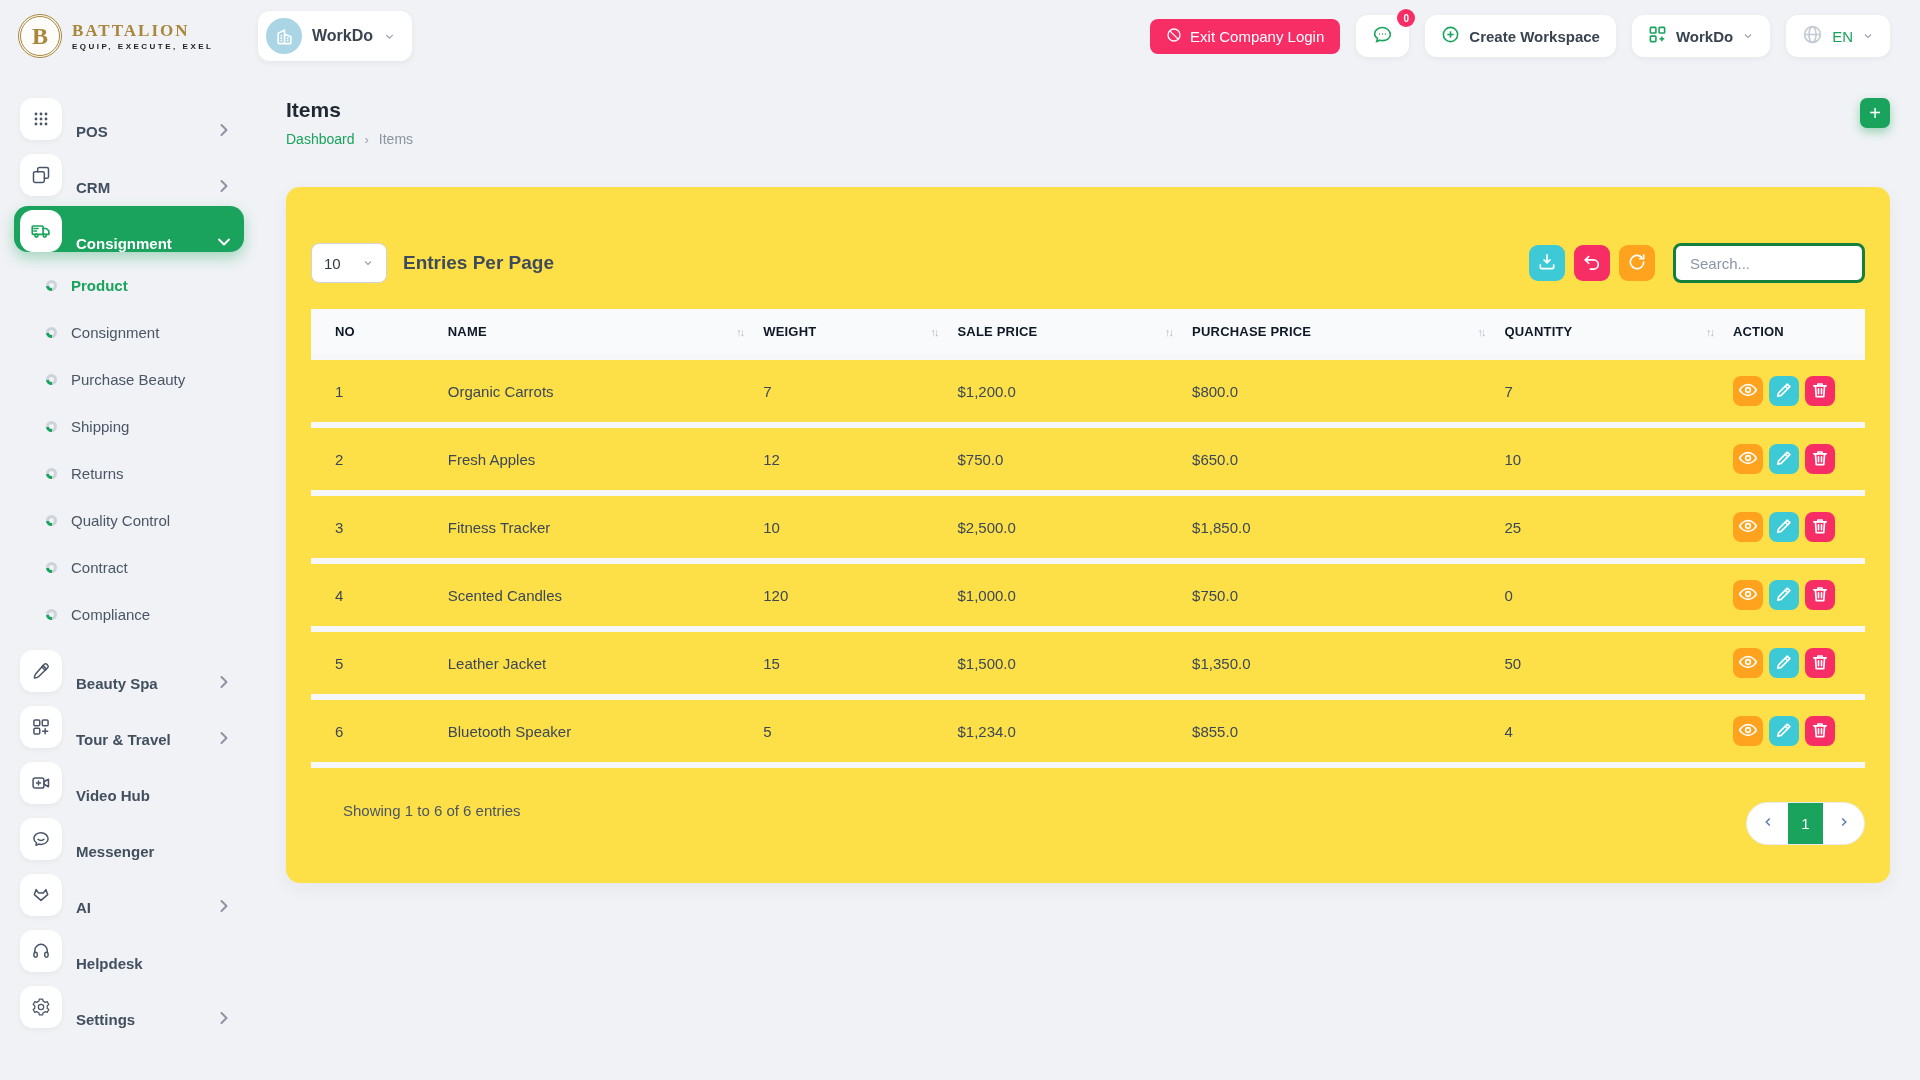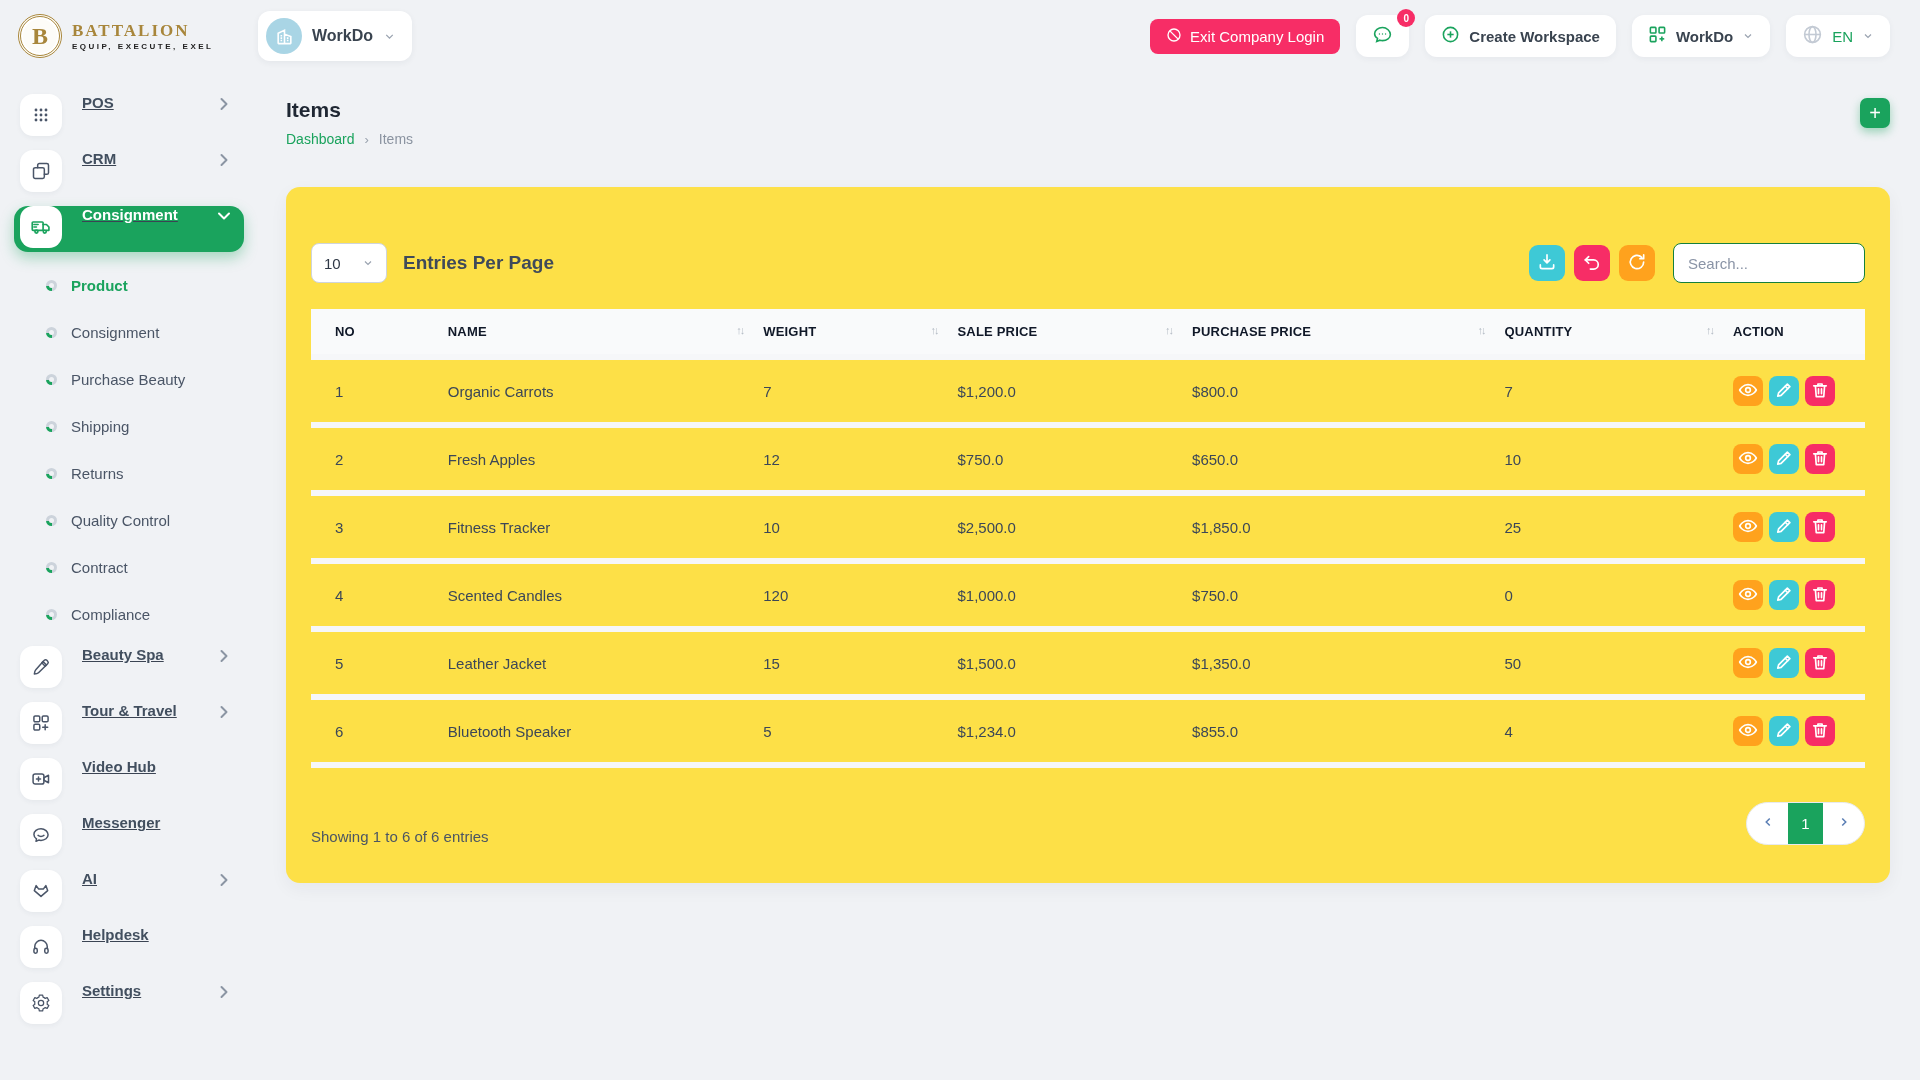--- a/index.html
+++ b/index.html
@@ -23,21 +23,21 @@
   .top-right { margin-left:auto; display:flex; align-items:center; gap:16px; padding-right:30px; }
   .exit-btn { display:flex; align-items:center; gap:8px; background:#f72d66; color:#fff; border:none; border-radius:8px; height:35px; padding:0 16px; font-size:15px; font-weight:500; font-family:inherit; cursor:pointer; }
   .pill { position:relative; display:flex; align-items:center; gap:9px; background:#fff; border:none; border-radius:12px; height:42px; padding:0 16px; font-size:15px; font-weight:600; color:#39434f; font-family:inherit; box-shadow:0 2px 6px rgba(40,50,70,.05); cursor:pointer; }
   .pill .green { color:#1aa35d; }
   .badge { position:absolute; top:-6px; right:-6px; min-width:18px; height:18px; border-radius:9px; background:#f72d66; color:#fff; font-size:10px; font-weight:bold; display:flex; align-items:center; justify-content:center; padding:0 4px; }
   .lang-label { color:#1aa35d; font-weight:400; }
   .globe { color:#c3cad4; }
 
   
   .sidebar { position:absolute; top:72px; left:0; width:258px; height:1008px; padding:22px 14px 10px 14px; overflow:hidden; }
-  .side-item { display:flex; align-items:flex-start; gap:20px; height:46px; margin-bottom:10px; border-radius:14px; padding:0 10px 0 6px; cursor:pointer;text-decoration:underline; }
+  .side-item { display:flex; align-items:flex-end; gap:14px; height:46px; margin-bottom:10px; border-radius:14px; padding:0 10px 0 6px; cursor:pointer; }
   .side-icon { width:42px; height:42px; border-radius:13px; background:#fff; display:flex; align-items:center; justify-content:center; color:#4a5568; box-shadow:0 2px 5px rgba(40,50,70,.05); flex:0 0 auto; }
   .side-label { font-size:15px; font-weight:600; color:#424f5f; flex:1; }
   .side-chev { color:#8b95a3; display:flex; }
   .side-item.active { background:#1aa35d; box-shadow:0 6px 14px rgba(26,163,93,.35); }
   .side-item.active .side-icon { color:#1aa35d; box-shadow:none; }
   .side-item.active .side-label { color:#fff; }
   .side-item.active .side-chev { color:#fff; }
   .submenu { margin:2px 0 8px 0; }
   .sub-item { display:flex; align-items:center; gap:14px; height:47px; padding-left:32px; cursor:pointer; }
   .donut { width:11px; height:11px; border-radius:50%; background:conic-gradient(from 180deg,#1aa35d 0 25%,#ccd3db 25% 100%); position:relative; flex:0 0 auto; }
@@ -54,36 +54,36 @@
   .bc-sep { color:#9aa3af; font-size:13px; }
   .bc-current { color:#8a93a0; }
   .add-btn { width:30px; height:30px; border-radius:7px; background:#1aa35d; color:#fff; border:none; font-size:20px; line-height:1; cursor:pointer; box-shadow:0 4px 10px rgba(26,163,93,.4); display:flex; align-items:center; justify-content:center; }
 
   .card { margin-top:40px; background:#fde047; border-radius:14px; box-shadow:0 6px 18px rgba(35,45,65,.05); padding:56px 25px 38px 25px; }
   .controls { display:flex; align-items:center; }
   .select-box { display:flex; align-items:center; justify-content:space-between; width:76px; height:40px; border:1px solid #cfd4da; border-radius:8px; background:#fff; padding:0 12px; font-size:15px; color:#2f3846; cursor:pointer; font-family:inherit; }
   .entries-label { margin-left:16px; font-size:19px; font-weight:600; color:#3f4a5a; }
   .spacer { flex:1; }
   .tool-btn { width:36px; height:36px; border:none; border-radius:9px; color:#fff; display:flex; align-items:center; justify-content:center; margin-left:9px; cursor:pointer; }
-  .search-input { width:192px; height:40px; border:1px solid #15803d; border-radius:8px; margin-left:18px; padding:0 14px; font-size:15px; font-family:inherit; color:#3b4453; outline:none; }
+  .search-input { width:192px; height:40px; border:3px solid #15803d; border-radius:8px; margin-left:18px; padding:0 14px; font-size:15px; font-family:inherit; color:#3b4453; outline:none; }
   .search-input::placeholder { color:#8a94a6; }
 
   table { width:100%; border-collapse:collapse; margin-top:26px; }
   thead tr { background:#f9fafb; border-bottom:6px solid #f6f7f9; }
   th { text-align:left; padding:15px 20px 15px 0; }
   th:first-child { padding-left:24px; }
-  .th-inner { display:flex; justify-content:space-between; }
+  .th-inner { display:flex; align-items:center; justify-content:space-between; }
   .th-label { font-size:13px; font-weight:bold; color:#101828; letter-spacing:.2px; }
   .sort { font-size:11px; color:#b3bac4; letter-spacing:-2px; cursor:pointer; }
   tbody tr { border-bottom:6px solid #f6f7f9; }
   td { padding:16px 20px 16px 0; font-size:15px; color:#3c4757; }
   td:first-child { padding-left:24px; }
   .act-btn { width:30px; height:30px; border:none; border-radius:8px; color:#fff; display:inline-flex; align-items:center; justify-content:center; margin-right:6px; cursor:pointer; }
 
-  .card-footer { display:flex; align-items:flex-end; justify-content:space-between; margin-top:34px; }
+  .card-footer { display:flex; align-items:flex-start; justify-content:space-between; margin-top:34px;margin-left:32px; }
   .summary { font-size:15px; color:#4b5563; }
   .pagination { display:flex; align-items:center; border:1px solid #e8eaee; border-radius:22px; background:#fff; overflow:hidden; height:43px; }
   .page-btn { width:41px; height:43px; background:transparent; border:none; color:#5b7fb5; display:flex; align-items:center; justify-content:center; cursor:pointer; }
   .page-num { width:35px; height:43px; background:#1aa35d; color:#fff; border:none; font-size:15px; cursor:pointer; display:flex; align-items:center; justify-content:center; }
 </style>
 </head>
 <body>
 
 <div class="app">
 

